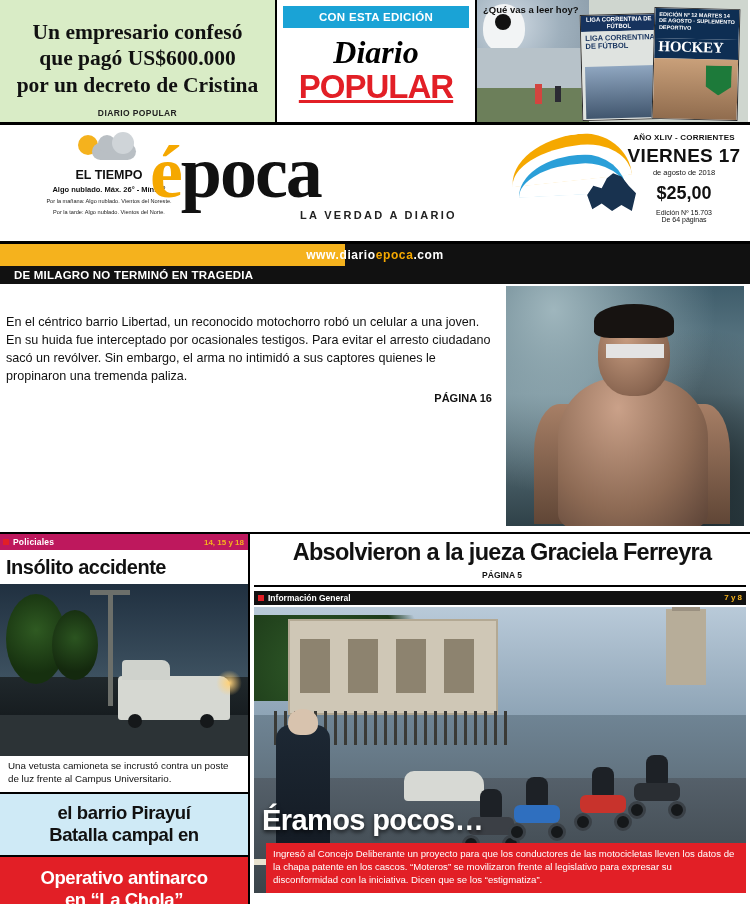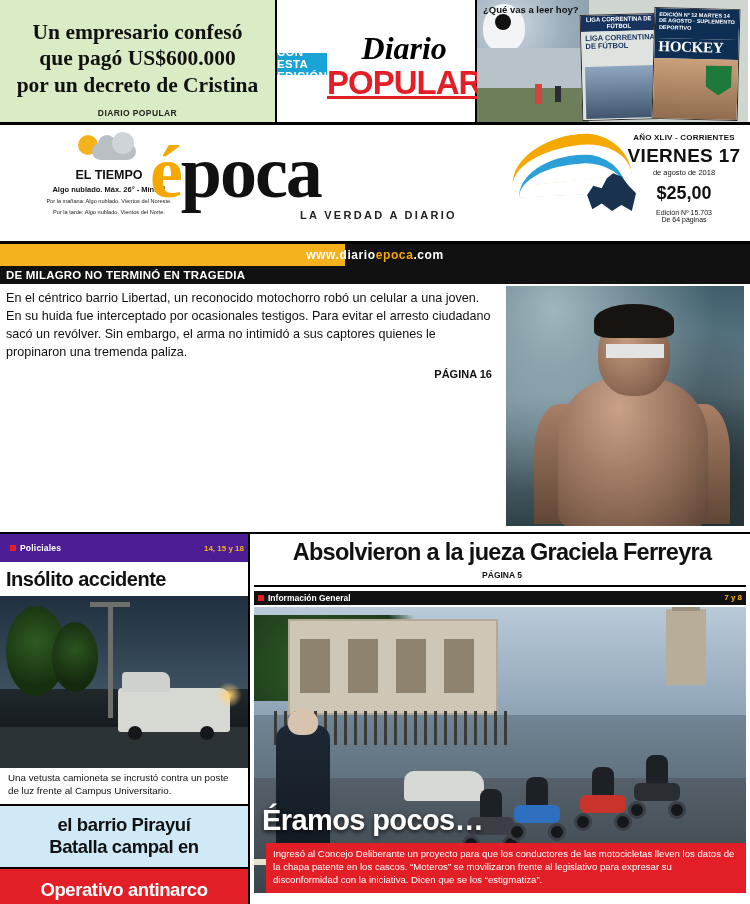--- a/index.html
+++ b/index.html
@@ -25,21 +25,21 @@
     font-weight: bold; font-size: 21.5px; line-height: 1.22;
     color: #111; text-align: center; width: 100%;
   }
   .ad-left .src {
     margin-top: 10px; font-size: 8.5px; font-weight: bold; letter-spacing: .4px; color:#222;
   }
 
   .ad-mid {
     width: 200px; height: 122px; background:#fff; position: relative;
     border-right: 2px solid #000;
-    display:flex; flex-direction:row; align-items:center;
+    display:flex; flex-direction:column; align-items:center;
   }
   .ad-mid .ribbon {
     margin-top: 6px; width: 186px; height: 22px; background:#1aa3d6;
     color:#fff; font-size: 11.5px; font-weight: bold; letter-spacing:.3px;
     display:flex; align-items:center; justify-content:center;
   }
   .dp-logo { margin-top: 8px; text-align:center; line-height: 1; }
   .dp-logo .d1 {
     font-family:"Liberation Serif", serif; font-style: italic; font-weight:bold;
     font-size: 32px; color:#000;
@@ -168,31 +168,31 @@
   .urlbar .u {
     font-size: 12px; font-weight:bold; color:#fff; letter-spacing:.6px;
     position:absolute; left: 50%; transform: translateX(-50%);
   }
   .urlbar .u .or { color:#f5a800; }
 
   
   .lead { position:relative; width: 750px; height: 268px; border-bottom: 2px solid #000; }
   .lead-kicker {
     height: 18px; background:#111; color:#fff; font-size: 11.5px; font-weight:bold;
-    display:flex; align-items:center; padding-left: 6px; letter-spacing:.2px;
+    display:flex; align-items:center; padding-left: 14px; letter-spacing:.2px;
   }
   .lead-body { display:flex; height: 248px; }
   .lead-text { width: 506px; padding: 6px 8px 0 6px; }
   .lead-h1 {
     font-family:"Liberation Sans", sans-serif; font-weight: bold;
     font-size: 47px; line-height: 1.0; color:#111; letter-spacing:-1.4px;
   }
   .lead-h1 .l2 { display:block; margin-top: 6px; }
   .lead-p {
-    margin-top: 0; font-size: 12.6px; line-height: 1.42; color:#111;
+    margin-top: 24px; font-size: 12.6px; line-height: 1.42; color:#111;
     font-family:"Liberation Sans", sans-serif;
   }
   .lead-page { margin-top: 6px; text-align:right; font-size: 11px; font-weight:bold; color:#111; padding-right:6px;}
   .lead-photo {
     width: 238px; height: 240px; margin: 2px 4px 0 0; position:relative; overflow:hidden;
     background: linear-gradient(#3f5d6b 0%, #6d8893 45%, #2f4148 100%);
   }
   .lead-photo .bgd { position:absolute; inset:0; background:
       radial-gradient(ellipse at 20% 10%, #9fb6bd 0%, rgba(0,0,0,0) 60%),
       radial-gradient(ellipse at 80% 80%, #1c282c 0%, rgba(0,0,0,0) 55%); }
@@ -217,22 +217,22 @@
     background: linear-gradient(#a77f66,#604636); border-radius: 40% 10% 0 0; }
   .lead-photo .shoulderR { position:absolute; right: 14px; top: 118px; width: 62px; height: 120px;
     background: linear-gradient(#a77f66,#604636); border-radius: 10% 40% 0 0; }
 
   
   .lower { display:flex; width: 750px; height: 386px; }
 
   
   .col-left { width: 250px; border-right: 2px solid #000; }
   .sec-bar {
-    height: 28px; background:#4c1d95; display:flex; align-items:center; justify-content:space-between;
-    padding: 0 4px 0 10px;
+    height: 16px; background:#be185d; display:flex; align-items:center; justify-content:space-between;
+    padding: 0 4px 0 3px;
   }
   .sec-bar .n { color:#fff; font-size: 8.5px; font-weight:bold; letter-spacing:.2px; display:flex; align-items:center; }
   .sec-bar .n:before {
     content:""; display:inline-block; width:6px; height:6px; background:#e21f26; margin-right:4px;
   }
   .sec-bar .p { color:#f5b21d; font-size: 8px; font-weight:bold; }
 
   .h-insolito {
     font-family:"Liberation Sans", sans-serif; font-weight:bold; font-size: 20px;
     padding: 6px 6px 5px 6px; color:#111; letter-spacing:-.5px;

